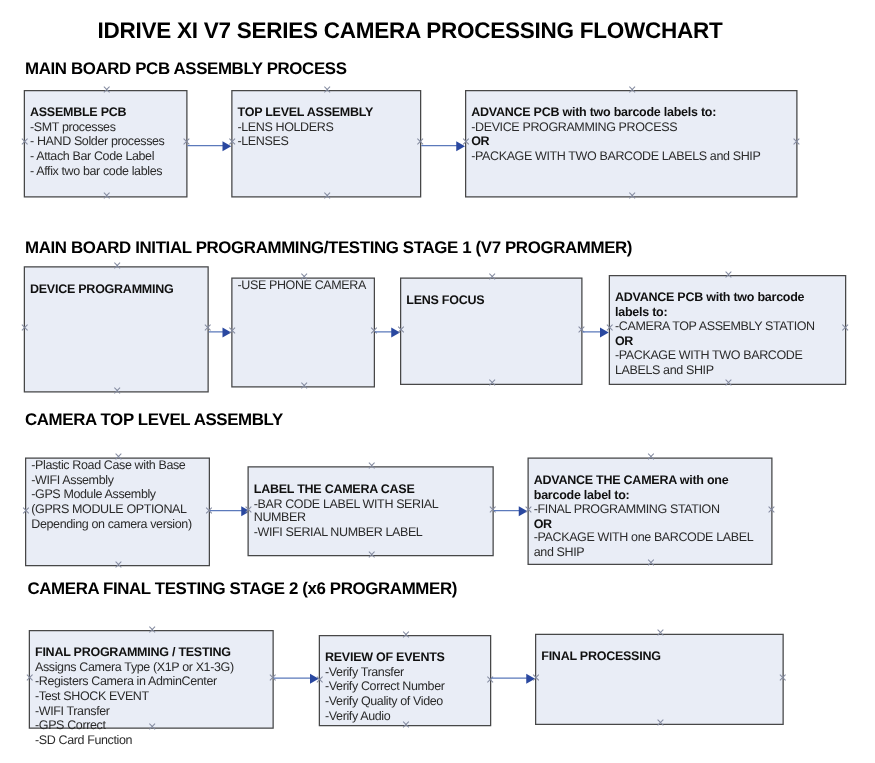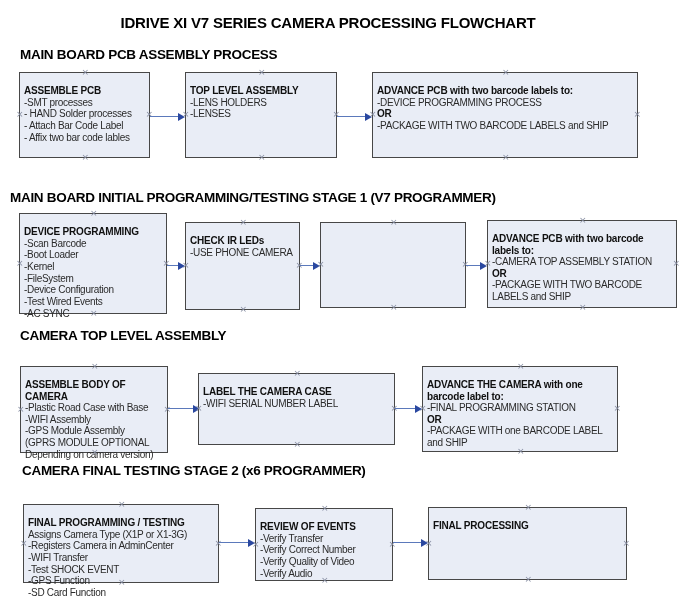--- a/index.html
+++ b/index.html
@@ -2,21 +2,21 @@
 <html><head>
 <meta charset="utf-8">
 <style>
   html,body{margin:0;padding:0}
   body{
     width:700px;height:610px;background:#ffffff;position:relative;overflow:hidden;
     font-family:"Liberation Sans",sans-serif;
   }
   .page-title{
     position:absolute;top:14px;left:0;width:656px;text-align:center;
-    font-size:15px;font-weight:bold;color:#000;letter-spacing:-0.2px;white-space:nowrap;
+    font-size:18px;font-weight:bold;color:#000;letter-spacing:-0.2px;white-space:nowrap;
   }
   .section-heading{
     position:absolute;font-size:13.5px;font-weight:bold;color:#000;
     letter-spacing:-0.3px;white-space:nowrap;
   }
   .box{
     position:absolute;background:#e9edf6;border:1.5px solid #474747;box-sizing:border-box;
   }
   .box-title{
     font-size:10px;font-weight:bold;color:#101010;padding:12px 3px 0 4px;
@@ -91,61 +91,52 @@
         <div class="bline">-DEVICE PROGRAMMING PROCESS</div>
         <div class="bline bold">OR</div>
         <div class="bline">-PACKAGE WITH TWO BARCODE LABELS and SHIP</div>
       </div>
   <span class="cp cp-t">×</span>
       <span class="cp cp-b">×</span>
       <span class="cp cp-l">×</span>
       <span class="cp cp-r">×</span>
     </div>
 
-  <div class="section-heading" style="left:10px;top:190px">MAIN BOARD INITIAL PROGRAMMING/TESTING STAGE 1 (V7 PROGRAMMER)</div>
+  <div class="section-heading" style="left:20px;top:190px">MAIN BOARD INITIAL PROGRAMMING/TESTING STAGE 1 (V7 PROGRAMMER)</div>
 
   <div class="box" style="left:19px;top:213px;width:148px;height:101px">
     <div class="box-title">DEVICE PROGRAMMING</div>
-    <div class="box-lines">
-        <div class="bline">-Scan Barcode</div>
-        <div class="bline">-Boot Loader</div>
-        <div class="bline">-Kernel</div>
-        <div class="bline">-FileSystem</div>
-        <div class="bline">-Device Configuration</div>
-        <div class="bline">-Test Wired Events</div>
-        <div class="bline">-AC SYNC</div>
-      </div>
   <span class="cp cp-t">×</span>
       <span class="cp cp-b">×</span>
       <span class="cp cp-l">×</span>
       <span class="cp cp-r">×</span>
     </div>
 
   <div class="arrow" style="left:167px;top:261px;width:18px">
     <div class="aline"></div>
     <div class="ahead"></div>
   </div>
 
   <div class="box" style="left:185px;top:222px;width:115px;height:88px">
-    <div class="box-title">CHECK IR LEDs</div>
     <div class="box-lines">
         <div class="bline">-USE PHONE CAMERA</div>
       </div>
   <span class="cp cp-t">×</span>
       <span class="cp cp-b">×</span>
       <span class="cp cp-l">×</span>
       <span class="cp cp-r">×</span>
     </div>
 
   <div class="arrow" style="left:300px;top:261px;width:20px">
     <div class="aline"></div>
     <div class="ahead"></div>
   </div>
 
   <div class="box" style="left:320px;top:222px;width:146px;height:86px">
+    <div class="box-title">LENS FOCUS</div>
   <span class="cp cp-t">×</span>
       <span class="cp cp-b">×</span>
       <span class="cp cp-l">×</span>
       <span class="cp cp-r">×</span>
     </div>
 
   <div class="arrow" style="left:466px;top:261px;width:21px">
     <div class="aline"></div>
     <div class="ahead"></div>
   </div>
@@ -159,21 +150,20 @@
       </div>
   <span class="cp cp-t">×</span>
       <span class="cp cp-b">×</span>
       <span class="cp cp-l">×</span>
       <span class="cp cp-r">×</span>
     </div>
 
   <div class="section-heading" style="left:20px;top:328px">CAMERA TOP LEVEL ASSEMBLY</div>
 
   <div class="box" style="left:20px;top:366px;width:148px;height:87px">
-    <div class="box-title">ASSEMBLE BODY OF CAMERA</div>
     <div class="box-lines">
         <div class="bline">-Plastic Road Case with Base</div>
         <div class="bline">-WIFI Assembly</div>
         <div class="bline">-GPS Module Assembly</div>
         <div class="bline">(GPRS MODULE OPTIONAL</div>
         <div class="bline">Depending on camera version)</div>
       </div>
   <span class="cp cp-t">×</span>
       <span class="cp cp-b">×</span>
       <span class="cp cp-l">×</span>
@@ -181,20 +171,21 @@
     </div>
 
   <div class="arrow" style="left:168px;top:404px;width:32px">
     <div class="aline"></div>
     <div class="ahead"></div>
   </div>
 
   <div class="box" style="left:198px;top:373px;width:197px;height:72px">
     <div class="box-title">LABEL THE CAMERA CASE</div>
     <div class="box-lines">
+        <div class="bline">-BAR CODE LABEL WITH SERIAL NUMBER</div>
         <div class="bline">-WIFI SERIAL NUMBER LABEL</div>
       </div>
   <span class="cp cp-t">×</span>
       <span class="cp cp-b">×</span>
       <span class="cp cp-l">×</span>
       <span class="cp cp-r">×</span>
     </div>
 
   <div class="arrow" style="left:395px;top:404px;width:27px">
     <div class="aline"></div>
@@ -214,23 +205,23 @@
       <span class="cp cp-r">×</span>
     </div>
 
   <div class="section-heading" style="left:22px;top:463px">CAMERA FINAL TESTING STAGE 2 (x6 PROGRAMMER)</div>
 
   <div class="box" style="left:23px;top:504px;width:196px;height:79px">
     <div class="box-title">FINAL PROGRAMMING / TESTING</div>
     <div class="box-lines">
         <div class="bline">Assigns Camera Type (X1P or X1-3G)</div>
         <div class="bline">-Registers Camera in AdminCenter</div>
+        <div class="bline">-Test SHOCK EVENT</div>
         <div class="bline">-WIFI Transfer</div>
-        <div class="bline">-Test SHOCK EVENT</div>
-        <div class="bline">-GPS Function</div>
+        <div class="bline">-GPS Correct</div>
         <div class="bline">-SD Card Function</div>
       </div>
   <span class="cp cp-t">×</span>
       <span class="cp cp-b">×</span>
       <span class="cp cp-l">×</span>
       <span class="cp cp-r">×</span>
     </div>
 
   <div class="arrow" style="left:219px;top:538px;width:36px">
     <div class="aline"></div>

